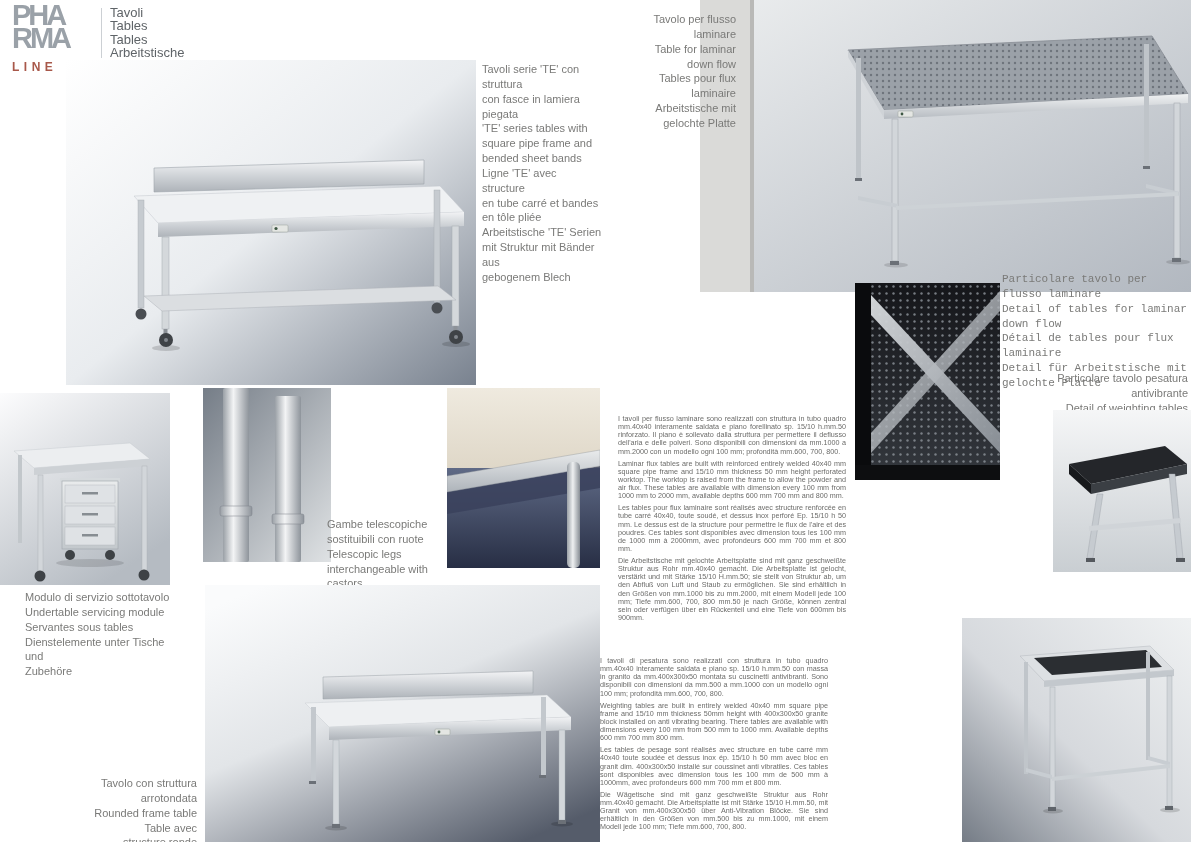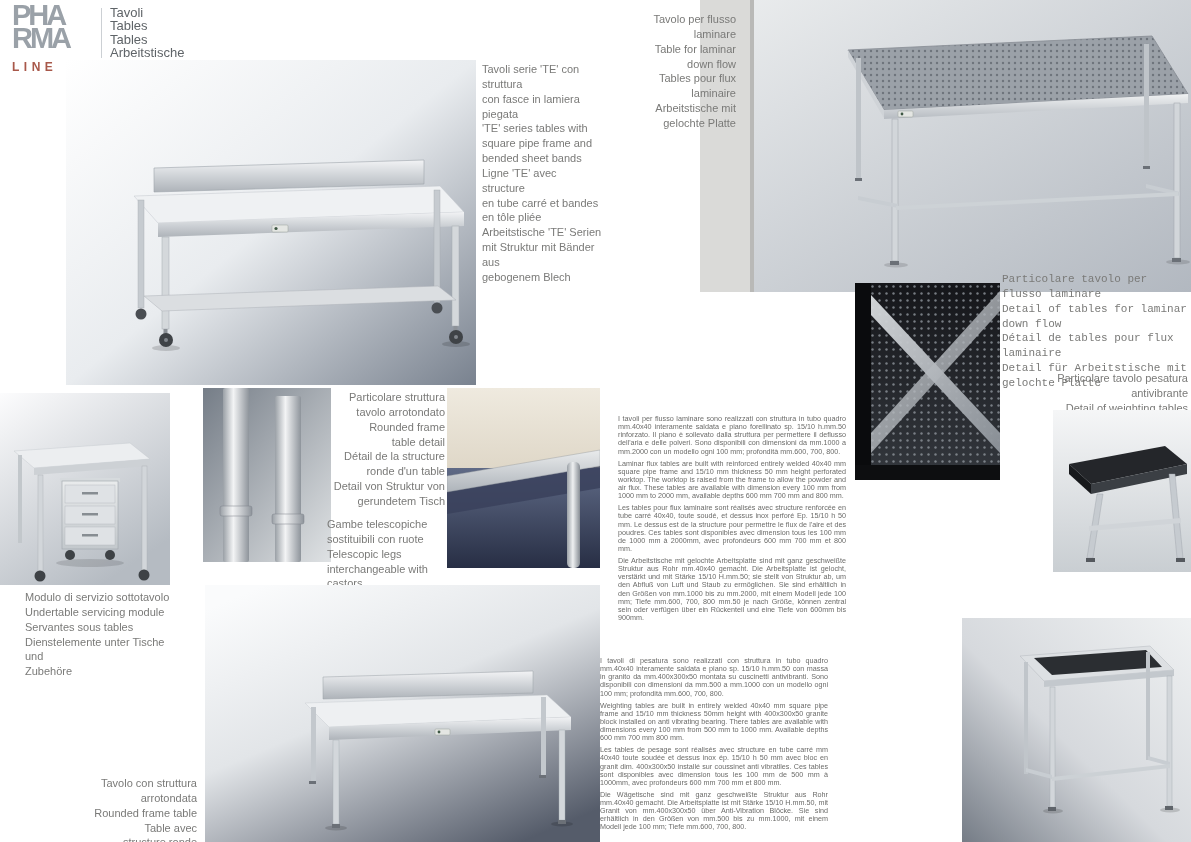--- a/index.html
+++ b/index.html
@@ -300,28 +300,20 @@
 
   <div class="abs cap" style="left:327px;top:517px;width:118px;">Gambe telescopiche
 sostituibili con ruote
 Telescopic legs
 interchangeable with castors
 Pieds télescopiques
 remplaçables avec roues
 Höhenverstellbarer Fuß
 ersetzbar mit Rollen</div>
 
-  <div class="abs cap r" style="left:333px;top:390px;width:112px;">Particolare struttura
-tavolo arrotondato
-Rounded frame
-table detail
-Détail de la structure
-ronde d'un table
-Detail von Struktur von
-gerundetem Tisch</div>
 
   <div class="abs photo" style="left:447px;top:388px;width:153px;height:180px;">
     <svg viewBox="0 0 153 180" width="153" height="180">
       <defs>
         <linearGradient id="p8top" x1="0" y1="0" x2="0" y2="1">
           <stop offset="0" stop-color="#efeadf"></stop>
             <stop offset="1" stop-color="#ddd5c5"></stop>
         </linearGradient>
         <linearGradient id="p8bot" x1="0" y1="0" x2="0" y2="1">
           <stop offset="0" stop-color="#5f6a86"></stop>

